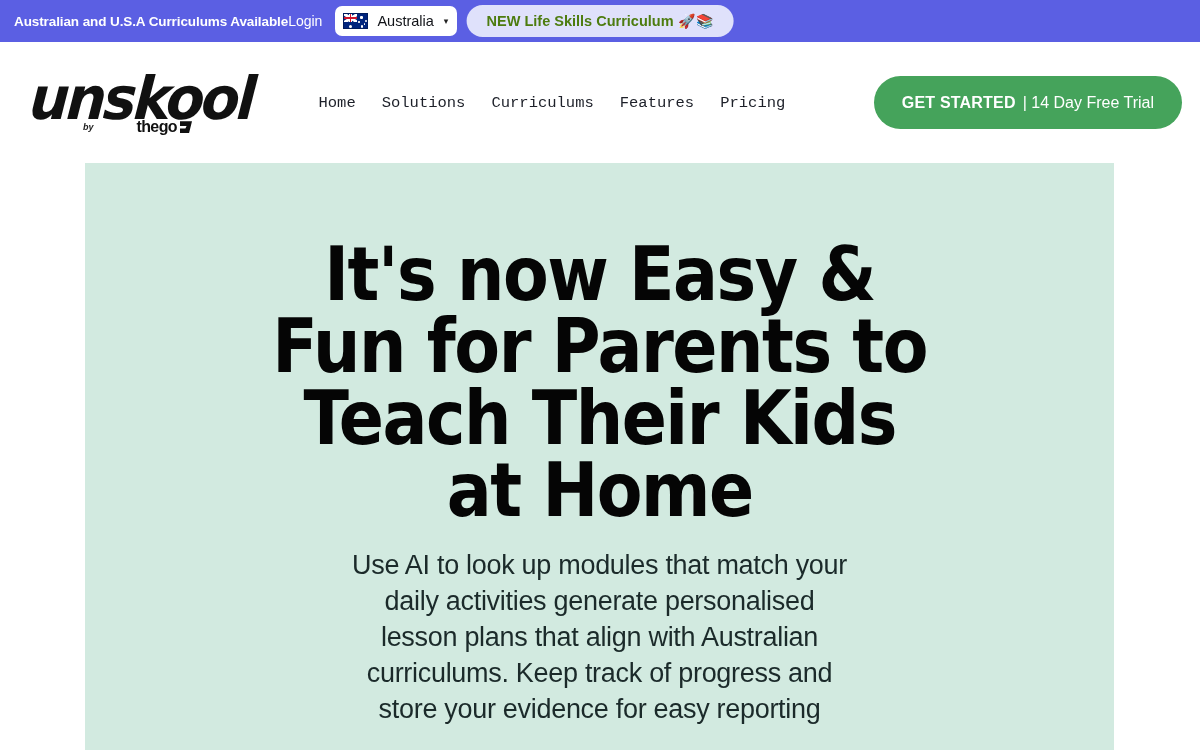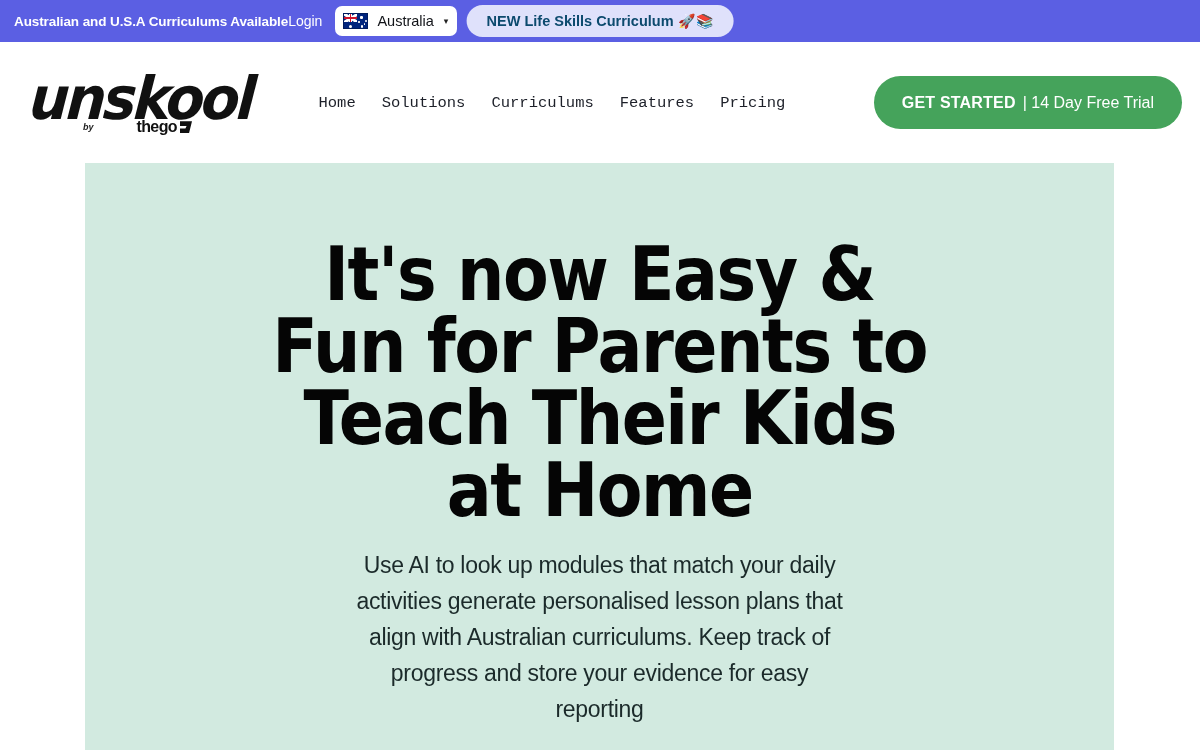--- a/index.html
+++ b/index.html
@@ -40,21 +40,21 @@
     display: flex;
     align-items: center;
     gap: 5px;
     background: #dfe1fb;
     border-radius: 999px;
     padding: 0 20px;
     white-space: nowrap;
     font-size: 14.5px;
     color: #2a3570;
   }
-  .announce-pill .strong { font-weight: bold; color: #0c4a6e; }
+  .announce-pill .strong { font-weight: bold; color: #4d7c0f; }
   .announce-pill .rest { color: #2b3570; }
   .announce-emoji { font-size: 14px; line-height: 1; }
 
   .topbar-right {
     display: flex;
     align-items: center;
     gap: 13px;
     white-space: nowrap;
   }
 
@@ -204,21 +204,21 @@
     text-align: center;
     letter-spacing: -1.6px;
     transform: scaleX(0.9);
     white-space: pre-line;
   }
 
   .hero-sub {
     margin-top: 21px;
     width: 500px;
     text-align: center;
-    font-size: 23px;
+    font-size: 27px;
     line-height: 36px;
     color: #1b2a2a;
     letter-spacing: -0.3px;
   }
 </style>
 </head>
 <body>
 
 <div class="topbar">
 

